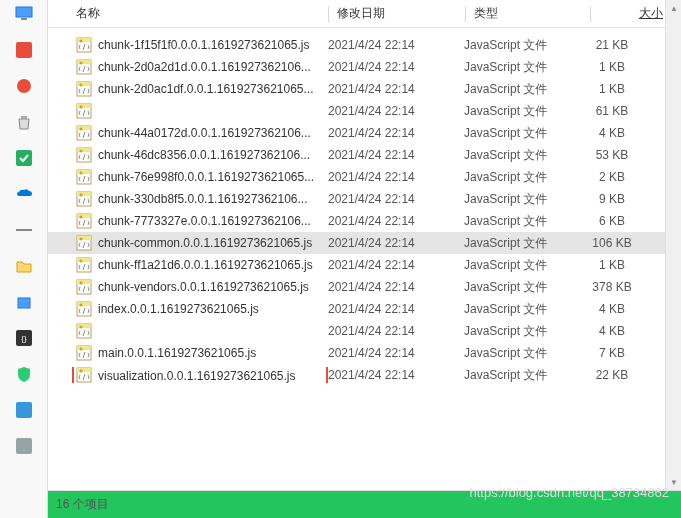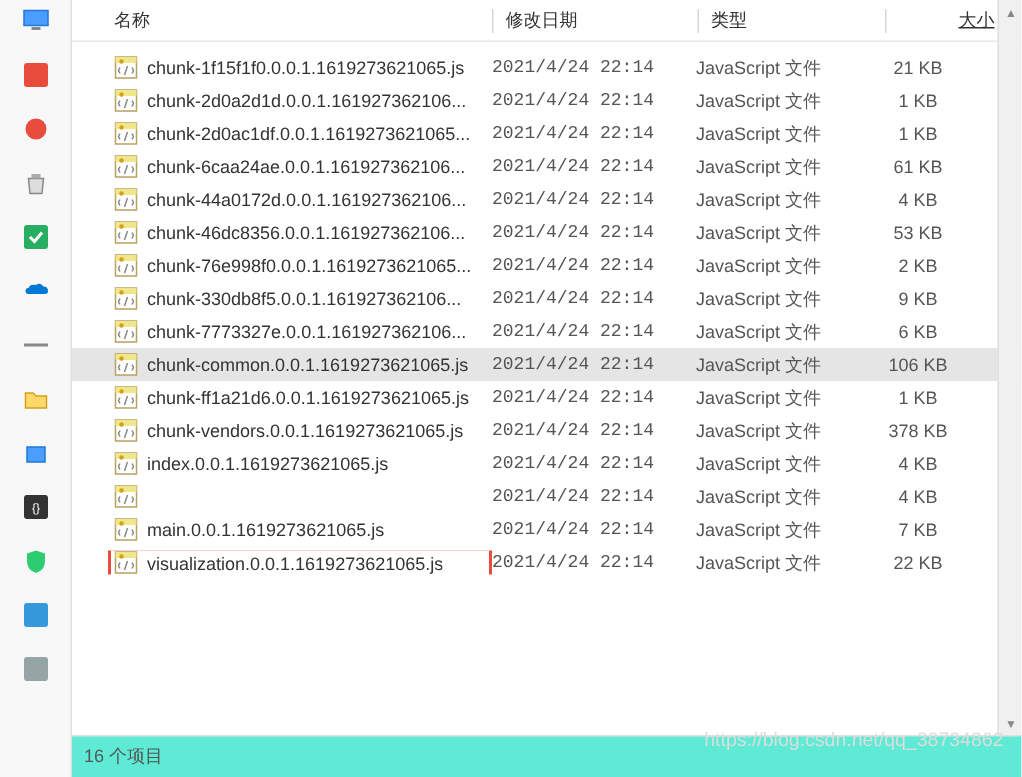--- a/index.html
+++ b/index.html
@@ -94,21 +94,21 @@
     .col-name-cell {
       width: 280px;
       padding-left: 28px;
       display: flex;
       align-items: center;
       gap: 6px;
       white-space: nowrap;
       overflow: hidden;
       text-overflow: ellipsis;
     }
-    .col-date-cell { width: 136px; color: #555; font-family: Liberation Mono, monospace; }
+    .col-date-cell { width: 136px; color: #555; }
     .col-type-cell { width: 116px; color: #555; }
     .col-size-cell { width: 80px; text-align: center; padding-right: 16px; color: #555; }
     .file-icon {
       width: 16px;
       height: 16px;
       flex-shrink: 0;
       display: inline-flex;
       align-items: center;
       justify-content: center;
     }
@@ -118,21 +118,21 @@
       white-space: nowrap;
     }
     .status-bar {
       height: 28px;
       border-top: 1px solid #e0e0e0;
       display: flex;
       align-items: center;
       padding-left: 8px;
       font-size: 12px;
       color: #555;
-      background: #5eead4;
+      background: #22c55e;
     }
     .watermark {
       position: absolute;
       bottom: 18px;
       right: 12px;
       font-size: 13px;
       color: #ddd;
       pointer-events: none;
     }
     .scrollbar-v {
@@ -298,21 +298,20 @@
         <div class="file-row">
           <div class="col-name-cell">
             <span class="file-icon">
               <svg width="16" height="16" viewBox="0 0 16 16">
                 <rect x="1" y="1" width="14" height="14" fill="#fff" stroke="#b8a060"></rect>
                 <rect x="1" y="1" width="14" height="4" fill="#f0e68c"></rect>
                 <path d="M4 8 L3 10 L4 12 M12 8 L13 10 L12 12 M9 7 L7 13" stroke="#888" stroke-width="1" fill="none"></path>
                 <circle cx="5" cy="4" r="1.5" fill="#d4a017"></circle>
               </svg>
             </span>
-            <span class="file-name-text">chunk-6caa24ae.0.0.1.161927362106...</span>
           </div>
           <div class="col-date-cell">2021/4/24 22:14</div>
           <div class="col-type-cell">JavaScript 文件</div>
           <div class="col-size-cell">61 KB</div>
         </div>
         <div class="file-row">
           <div class="col-name-cell">
             <span class="file-icon">
               <svg width="16" height="16" viewBox="0 0 16 16">
                 <rect x="1" y="1" width="14" height="14" fill="#fff" stroke="#b8a060"></rect>

